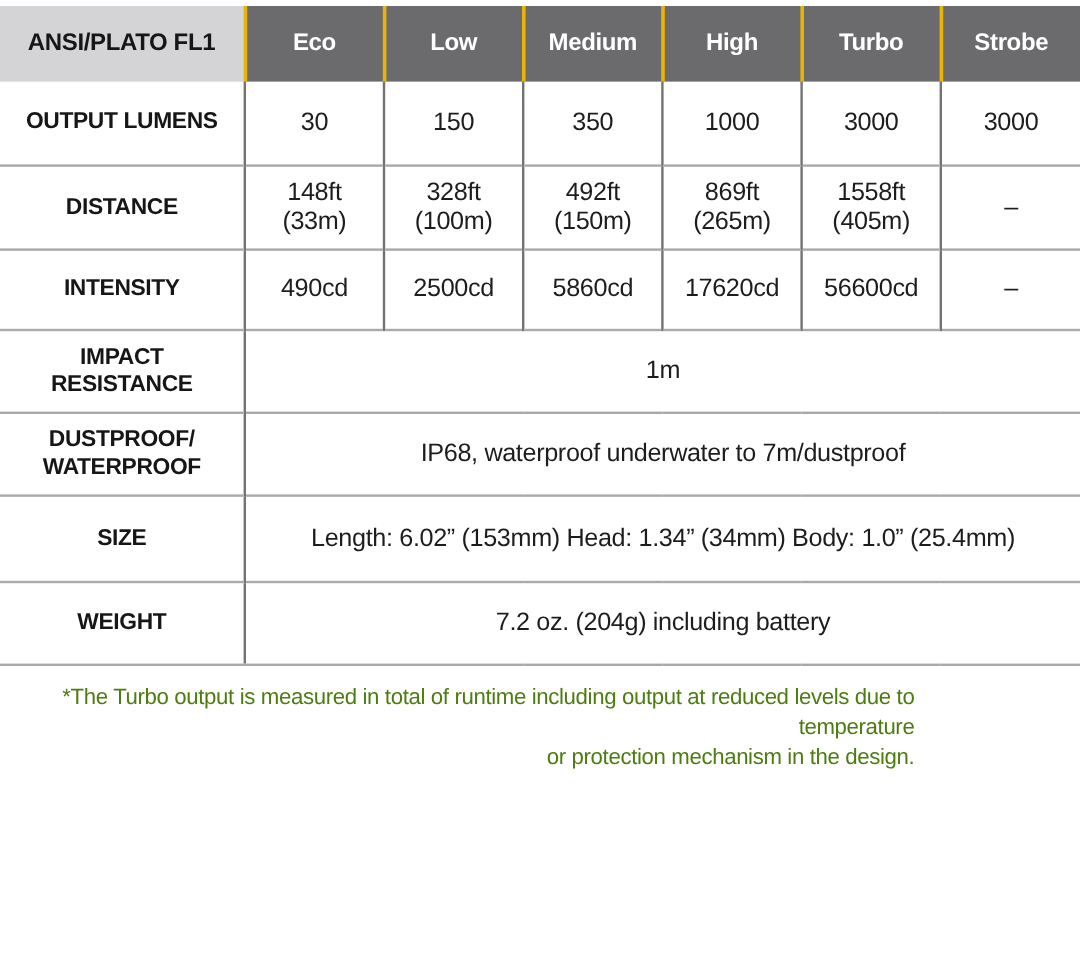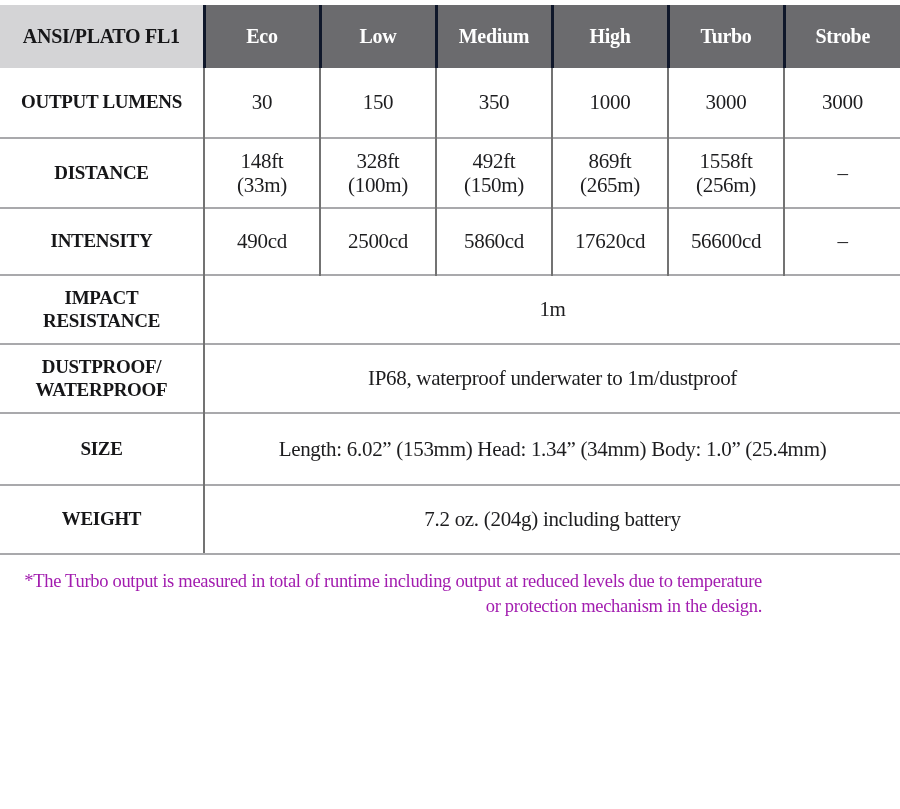--- a/index.html
+++ b/index.html
@@ -8,21 +8,20 @@
     background: #ffffff;
     font-family: "Liberation Sans", sans-serif;
     color: #1d1d1f;
   }
   .page {
     width: 768px;
     height: 809px;
     background: #ffffff;
     box-sizing: border-box;
     padding-top: 5px;
-    font-family: Liberation Serif, serif;
   }
   table.spec-table {
     width: 900px;
     border-collapse: collapse;
     table-layout: fixed;
   }
   col.label-col { width: 204px; }
   col.data-col  { width: 116px; }
 
   
@@ -35,21 +34,21 @@
     vertical-align: middle;
     padding: 0;
   }
   thead th.corner {
     background: #d4d4d6;
     color: #161618;
   }
   thead th.mode {
     background: #6b6b6e;
     color: #ffffff;
-    border-left: 3px solid #0f172a;
+    border-left: 3px solid #eab308;
   }
 
   
   tbody td, tbody th {
     text-align: center;
     vertical-align: middle;
     padding: 2px 6px;
     box-sizing: border-box;
   }
   tbody th.row-label {
@@ -87,21 +86,21 @@
   tr.r-weight    td, tr.r-weight    th { height: 69px; margin-top: 48px; }
   tr.r-included  td, tr.r-included  th { height: 75px; }
 
   .footnote {
     margin-top: 14px;
     padding-right: 6px;
     text-align: right;
     font-size: 18.5px;
     letter-spacing: -0.3px;
     line-height: 1.35;
-    color: #a21caf;
+    color: #4d7c0f;
     white-space: pre-line;
   }
 </style>
 </head>
 <body>
 
 <div class="page">
   <table class="spec-table">
     <colgroup>
       <col class="label-col">
@@ -137,41 +136,41 @@
         <th class="row-label">DISTANCE</th>
         <td class="value">148ft
 (33m)</td>
         <td class="value">328ft
 (100m)</td>
         <td class="value">492ft
 (150m)</td>
         <td class="value">869ft
 (265m)</td>
         <td class="value">1558ft
-(256m)</td>
+(405m)</td>
         <td class="value">–</td>
       </tr>
       <tr class="r-intensity">
         <th class="row-label">INTENSITY</th>
         <td class="value">490cd</td>
         <td class="value">2500cd</td>
         <td class="value">5860cd</td>
         <td class="value">17620cd</td>
         <td class="value">56600cd</td>
         <td class="value">–</td>
       </tr>
       <tr class="r-impact">
         <th class="row-label">IMPACT
 RESISTANCE</th>
         <td class="value" colspan="6">1m</td>
       </tr>
       <tr class="r-dust">
         <th class="row-label">DUSTPROOF/
 WATERPROOF</th>
-        <td class="value" colspan="6">IP68, waterproof underwater to 1m/dustproof</td>
+        <td class="value" colspan="6">IP68, waterproof underwater to 7m/dustproof</td>
       </tr>
       <tr class="r-size">
         <th class="row-label">SIZE</th>
         <td class="value" colspan="6">Length: 6.02” (153mm)  Head: 1.34” (34mm)  Body: 1.0” (25.4mm)</td>
       </tr>
       <tr class="r-weight">
         <th class="row-label">WEIGHT</th>
         <td class="value" colspan="6">7.2 oz. (204g) including battery</td>
       </tr>
     </tbody>

